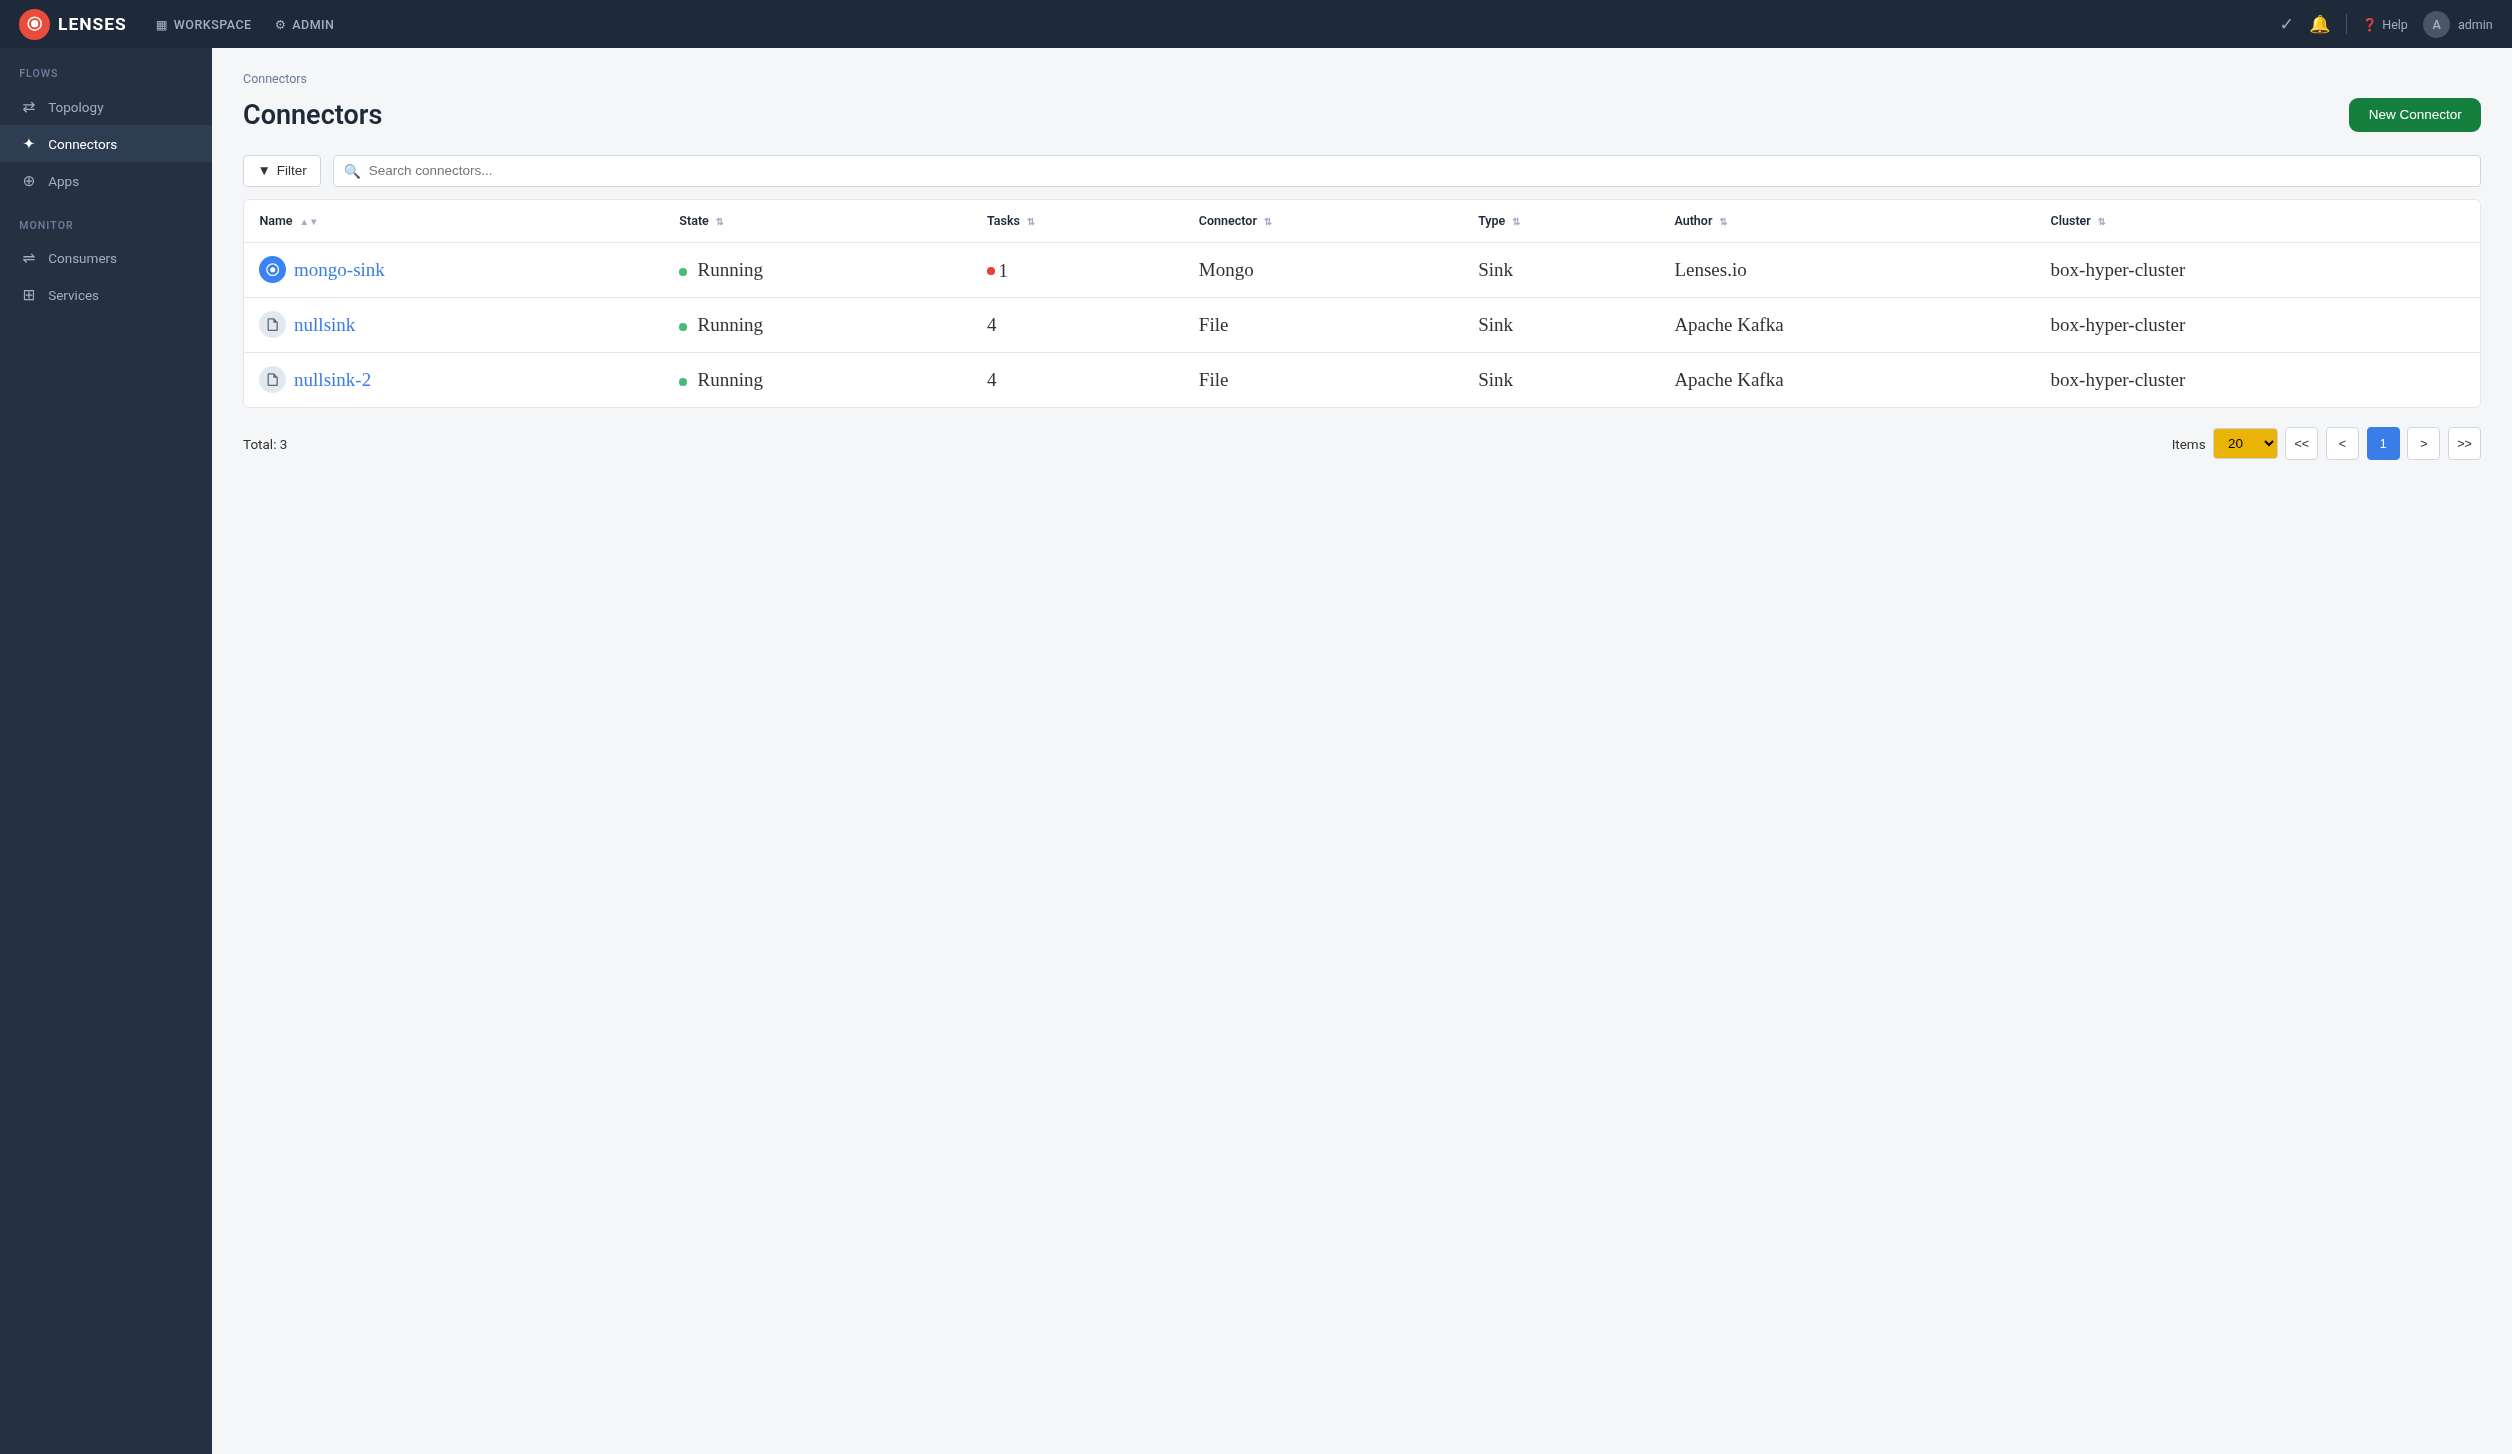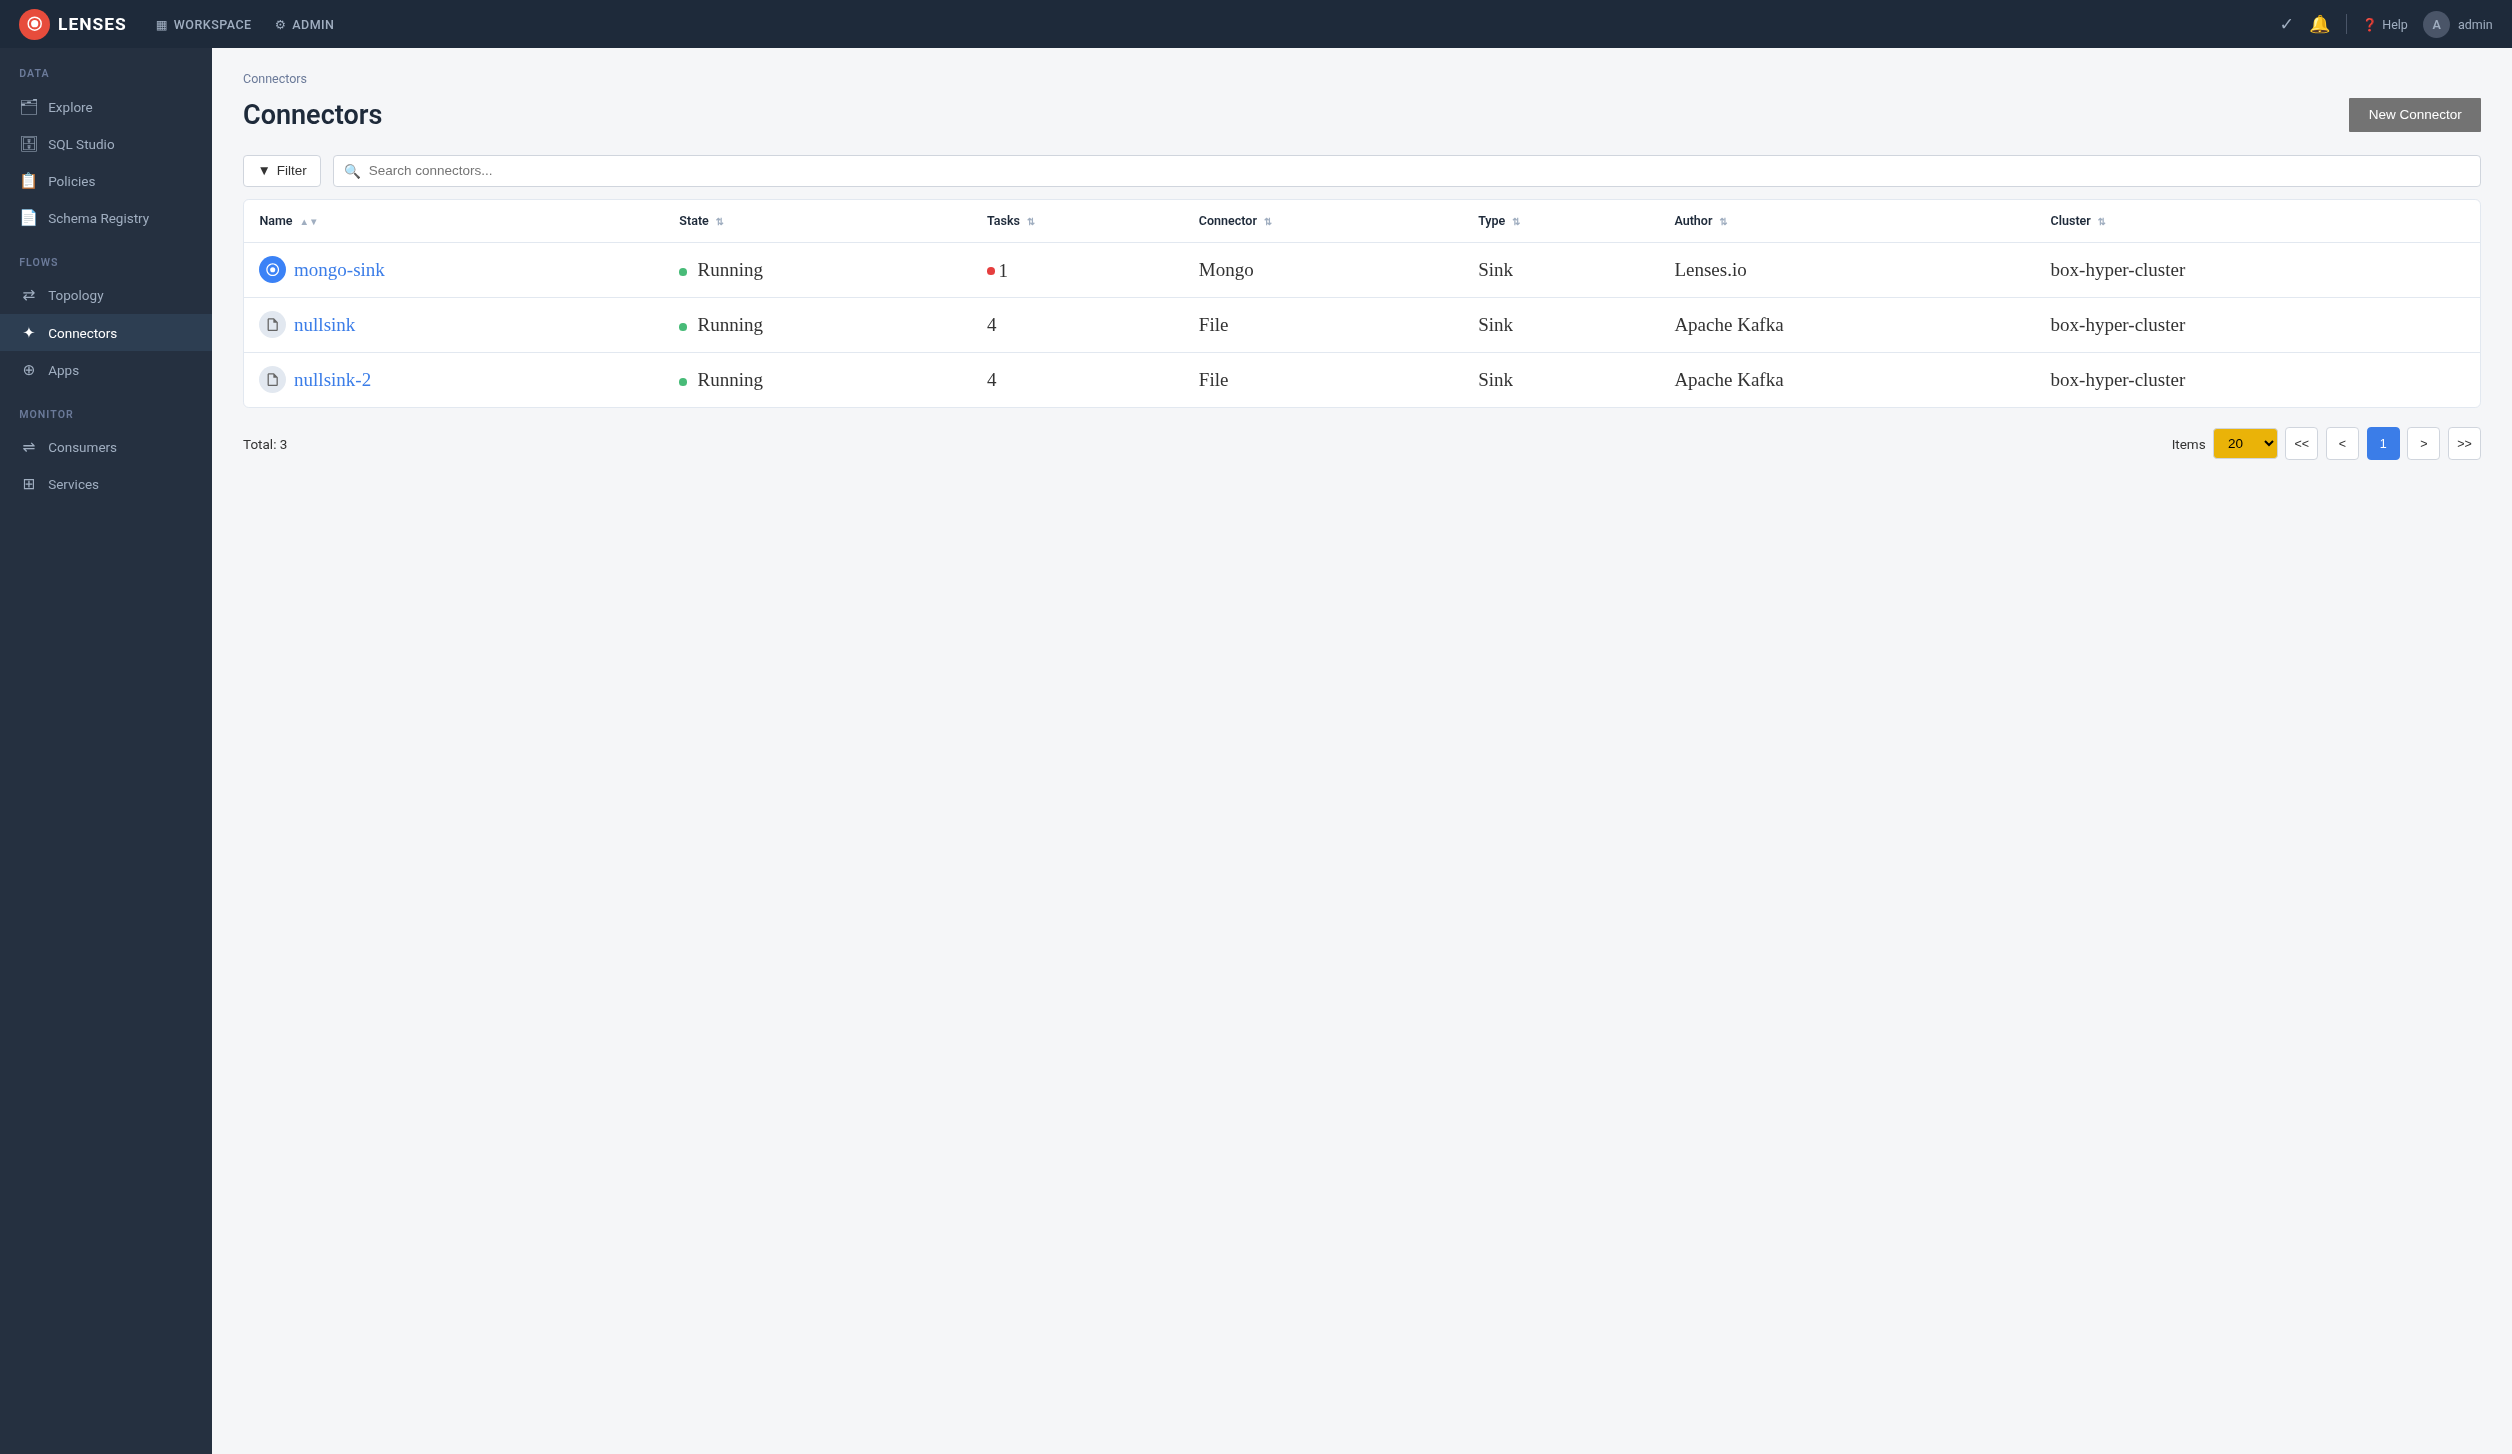--- a/index.html
+++ b/index.html
@@ -29,21 +29,21 @@
     .sidebar-section-label { color: #6b7a99; font-size: 10.6px; font-weight: 600; letter-spacing: 1px; text-transform: uppercase; padding: 19.3px 19.3px 7.7px; }
     .sidebar-item { display: flex; align-items: center; gap: 9.6px; padding: 9.6px 19.3px; color: #a0aec0; font-size: 13.5px; cursor: pointer; transition: background 0.15s; }
     .sidebar-item.active { background: #2d3e52; color: white; }
     .sidebar-icon { font-size: 15.4px; width: 19.3px; text-align: center; }
 
     
     .content { flex: 1; overflow-y: auto; padding: 23px 31px; background: #f5f6f8; }
     .breadcrumb { color: #6b7a99; font-size: 12.5px; margin-bottom: 11.6px; }
     .page-header { display: flex; align-items: center; justify-content: space-between; margin-bottom: 23px; }
     .page-title { font-size: 27px; font-weight: 600; color: #1e2a3a; }
-    .btn-primary { background: #737373; color: white; border: none; padding: 9.6px 19.3px; border-radius: 1px; font-size: 13.5px; font-weight: 500; cursor: pointer; }
+    .btn-primary { background: #15803d; color: white; border: none; padding: 9.6px 19.3px; border-radius: 9px; font-size: 13.5px; font-weight: 500; cursor: pointer; }
 
     
     .filter-bar { display: flex; align-items: center; gap: 11.6px; margin-bottom: 11.6px; }
     .filter-btn { display: flex; align-items: center; gap: 5.8px; border: 1px solid #d0d5dd; background: white; padding: 7.7px 13.5px; border-radius: 3.9px; font-size: 13.5px; color: #333; cursor: pointer; }
     .search-input-wrapper { flex: 1; position: relative; }
     .search-icon-inner { position: absolute; left: 11.6px; top: 50%; transform: translateY(-50%); color: #a0aec0; font-size: 13.5px; }
     .search-input { width: 100%; border: 1px solid #d0d5dd; border-radius: 3.9px; padding: 7.7px 11.6px 7.7px 35px; font-size: 13.5px; color: #0369a1; outline: none; background: white; }
 
     .results-count { text-align: right; color: #6b7a99; font-size: 12.5px; margin-bottom: 7.7px; }
 
@@ -108,39 +108,20 @@
     <div class="user-area">
       <div class="user-avatar">A</div>
       <span class="user-name">admin</span>
     </div>
   </div>
 </div>
 
 <div class="main-layout">
 
   <div class="sidebar">
-    <div>
-      <div class="sidebar-section-label">DATA</div>
-      <div class="sidebar-item">
-        <span class="sidebar-icon">🗂</span>
-        <span>Explore</span>
-      </div>
-      <div class="sidebar-item">
-        <span class="sidebar-icon">🗄</span>
-        <span>SQL Studio</span>
-      </div>
-      <div class="sidebar-item">
-        <span class="sidebar-icon">📋</span>
-        <span>Policies</span>
-      </div>
-      <div class="sidebar-item">
-        <span class="sidebar-icon">📄</span>
-        <span>Schema Registry</span>
-      </div>
-    </div>
 
     <div>
       <div class="sidebar-section-label">FLOWS</div>
       <div class="sidebar-item">
         <span class="sidebar-icon">⇄</span>
         <span>Topology</span>
       </div>
       <div class="sidebar-item active">
         <span class="sidebar-icon">✦</span>
         <span>Connectors</span>

